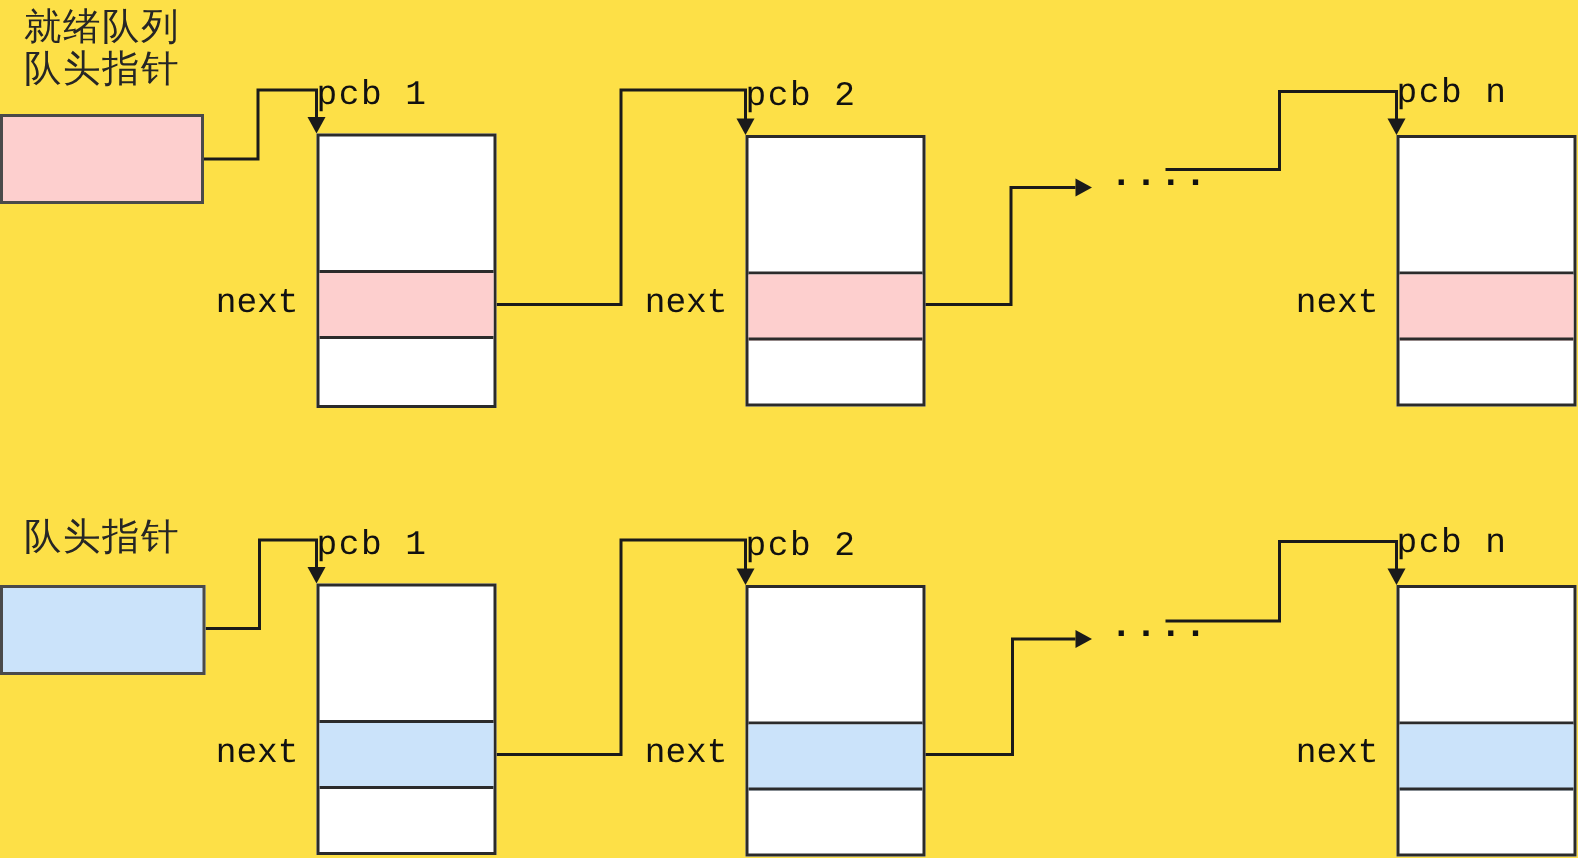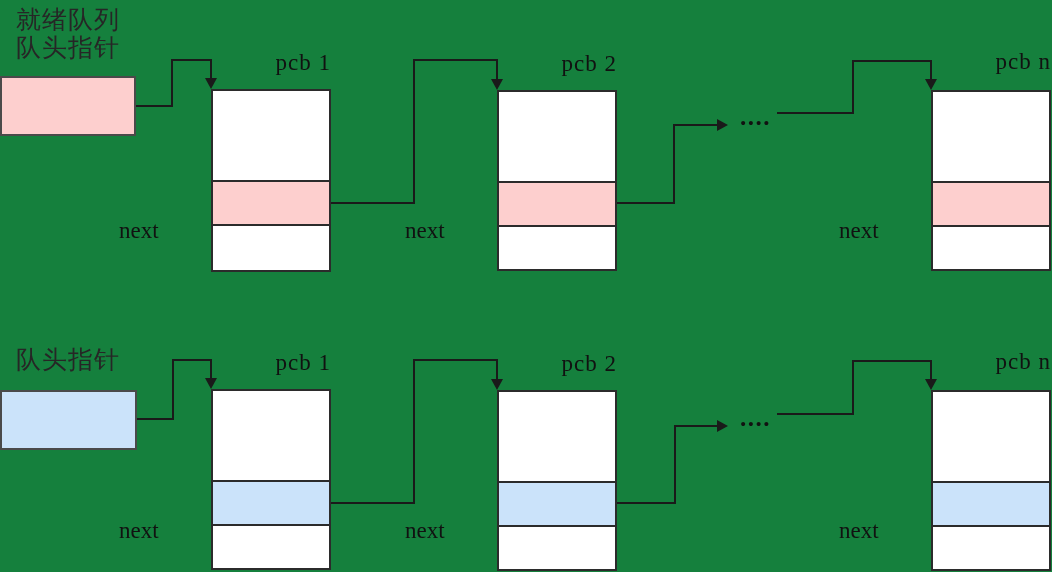--- a/index.html
+++ b/index.html
@@ -1,20 +1,20 @@
 <!DOCTYPE html>
 <html><head>
 <meta charset="utf-8">
 <style>
   html,body{margin:0;padding:0;background:#ffffff;}
   .canvas{
     position:relative;
     width:1052px;height:572px;
-    background:#15803d;
-    font-family:Liberation Serif, serif;
+    background:#fde047;
+    font-family:Liberation Mono, monospace;
     overflow:hidden;
   }
   .wires{position:absolute;left:0;top:0;width:1052px;height:572px;pointer-events:none;}
   .wires polyline{fill:none;stroke:currentColor;stroke-width:2;}
   .wires polygon{fill:currentColor;stroke:none;}
 
   .head-label{
     position:absolute;
     font-size:25px;line-height:28px;
     color:#262626;letter-spacing:1px;
@@ -26,26 +26,26 @@
   }
   .pcb{
     position:absolute;width:120px;
     border:2px solid #2b2b2b;box-sizing:border-box;
     background:#ffffff;display:flex;flex-direction:column;
   }
   .pcb .sec-top{height:89px;border-bottom:2px solid #2b2b2b;}
   .pcb .sec-band{height:42px;border-bottom:2px solid #2b2b2b;}
   .pcb .sec-bot{flex:1;}
   .pcb-title{
-    position:absolute;width:120px;text-align:right;
+    position:absolute;width:120px;text-align:left;
     font-size:23px;color:#111111;letter-spacing:1px;
   }
   .next-label{
-    position:absolute;width:80px;
-    font-size:23px;color:#111111;margin-top:29px;
+    position:absolute;width:80px;text-align:right;
+    font-size:23px;color:#111111;
   }
   .ellipsis{
     position:absolute;font-size:25px;font-weight:700;
     letter-spacing:1.5px;color:#111111;line-height:26px;
   }
 </style>
 </head>
 <body>
 
 <div class="canvas">

